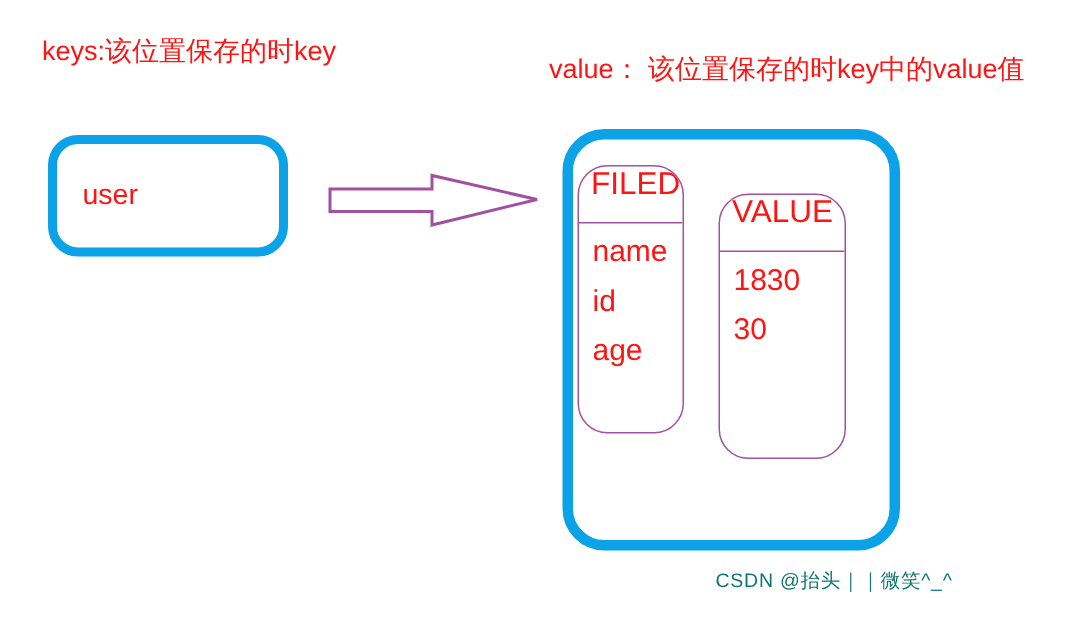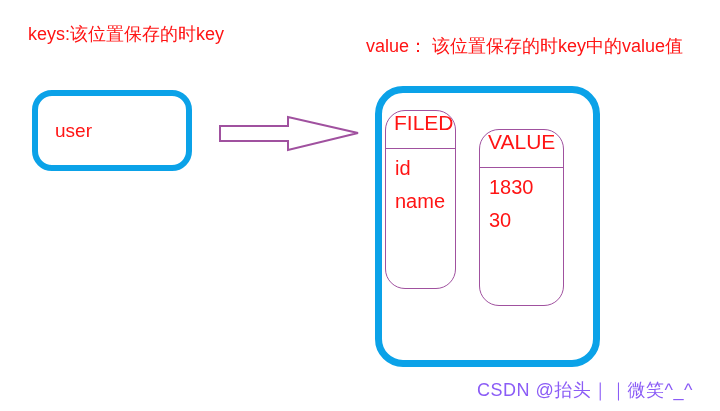--- a/index.html
+++ b/index.html
@@ -95,22 +95,22 @@
     color: #ff1414;
     font-size: 20px;
     line-height: 33px;
     white-space: nowrap;
   }
 
   .watermark {
     position: absolute;
     left: 477px;
     top: 378px;
-    color: #8b5cf6;
-    font-size: 18px;
+    color: #0f766e;
+    font-size: 13px;
     letter-spacing: 0.5px;
     white-space: nowrap;
   }
 </style>
 </head>
 <body>
 
 <div class="canvas">
 
   <div class="annotation keys-label">keys:该位置保存的时key</div>
@@ -125,22 +125,23 @@
     <svg width="144" height="40" viewBox="0 0 144 40" xmlns="http://www.w3.org/2000/svg">
       <polygon points="2,12 70,12 70,3 140,19 70,36 70,27 2,27" fill="#ffffff" stroke="#a0519f" stroke-width="2" stroke-linejoin="miter"></polygon>
     </svg>
   </div>
 
   <div class="hash-box"></div>
 
   <div class="column column-field">
     <div class="column-header">FILED</div>
     <div class="column-items">
+      <div class="column-item">name</div>
       <div class="column-item">id</div>
-      <div class="column-item">name</div>
+      <div class="column-item">age</div>
     </div>
   </div>
 
   <div class="column column-value">
     <div class="column-header">VALUE</div>
     <div class="column-items">
       <div class="column-item">1830</div>
       <div class="column-item">30</div>
     </div>
   </div>

